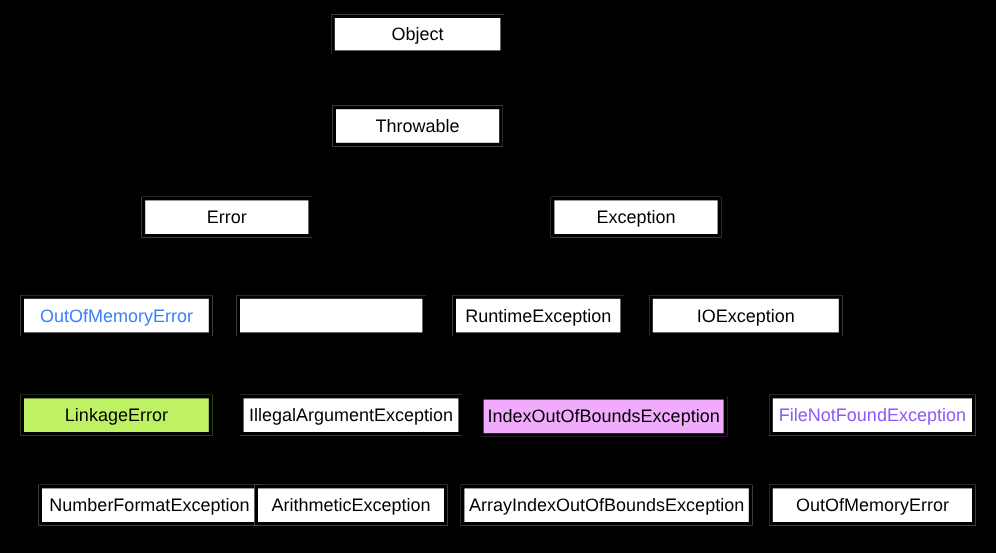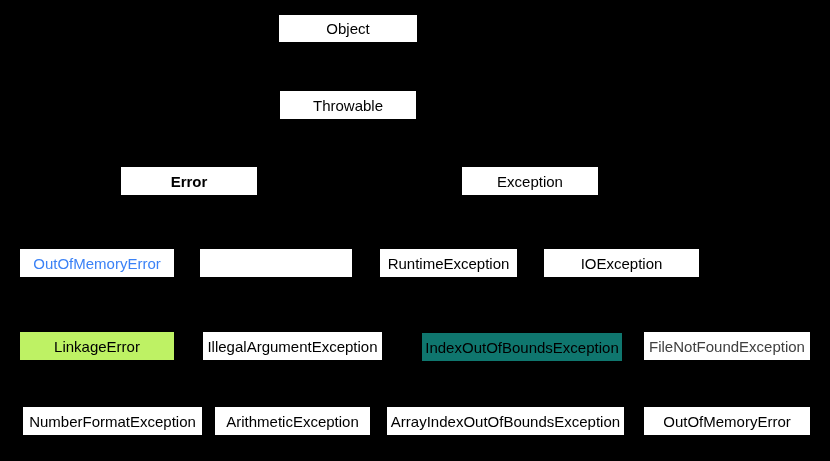--- a/index.html
+++ b/index.html
@@ -37,21 +37,21 @@
 
 <div id="canvas" style="background: rgb(0, 0, 0);">
   <div class="node" style="left: 276px; top: 12px; width: 144px; height: 33px; background: rgb(255, 255, 255); border-color: rgb(0, 0, 0);">
     <span class="node-label" style="color: rgb(0, 0, 0);">Object</span>
   </div>
 
   <div class="node" style="left: 277px; top: 88px; width: 142px; height: 34px; background: rgb(255, 255, 255); border-color: rgb(0, 0, 0); align-items: center;">
     <span class="node-label" style="color: rgb(0, 0, 0);">Throwable</span>
   </div>
 
-  <div class="node" style="left: 118px; top: 164px; width: 142px; height: 34px; background: rgb(255, 255, 255); border-color: rgb(0, 0, 0); font-weight: bold;">
+  <div class="node" style="left: 118px; top: 164px; width: 142px; height: 34px; background: rgb(255, 255, 255); border-color: rgb(0, 0, 0);">
     <span class="node-label" style="color: rgb(0, 0, 0);">Error</span>
   </div>
 
   <div class="node" style="left: 459px; top: 164px; width: 142px; height: 34px; background: rgb(255, 255, 255); border-color: rgb(0, 0, 0);">
     <span class="node-label" style="color: rgb(0, 0, 0);">Exception</span>
   </div>
 
   <div class="node" style="left: 17px; top: 246px; width: 160px; height: 34px; background: rgb(255, 255, 255); border-color: rgb(0, 0, 0);">
     <span class="node-label" style="color: #3b82f6;">OutOfMemoryError</span>
   </div>
@@ -69,29 +69,29 @@
   </div>
 
   <div class="node" style="left: 17px; top: 329px; width: 160px; height: 34px; background: #bef264; border-color: rgb(0, 0, 0);">
     <span class="node-label" style="color: rgb(0, 0, 0);">LinkageError</span>
   </div>
 
   <div class="node" style="left: 200px; top: 329px; width: 185px; height: 34px; background: rgb(255, 255, 255); border-color: rgb(0, 0, 0);">
     <span class="node-label" style="color: rgb(0, 0, 0);">IllegalArgumentException</span>
   </div>
 
-  <div class="node" style="left: 419px; top: 330px; width: 206px; height: 34px; background: #0f766e; border-color: rgb(0, 0, 0);">
+  <div class="node" style="left: 400px; top: 330px; width: 206px; height: 34px; background: #f0abfc; border-color: rgb(0, 0, 0);">
     <span class="node-label" style="color: rgb(0, 0, 0);">IndexOutOfBoundsException</span>
   </div>
 
   <div class="node" style="left: 641px; top: 329px; width: 172px; height: 34px; background: rgb(255, 255, 255); border-color: rgb(0, 0, 0);">
-    <span class="node-label" style="color: #404040;">FileNotFoundException</span>
+    <span class="node-label" style="color: #8b5cf6;">FileNotFoundException</span>
   </div>
 
-  <div class="node" style="left: 20px; top: 404px; width: 185px; height: 34px; background: rgb(255, 255, 255); border-color: rgb(0, 0, 0);">
+  <div class="node" style="left: 32px; top: 404px; width: 185px; height: 34px; background: rgb(255, 255, 255); border-color: rgb(0, 0, 0);">
     <span class="node-label" style="color: rgb(0, 0, 0);">NumberFormatException</span>
   </div>
 
   <div class="node" style="left: 212px; top: 404px; width: 161px; height: 34px; background: rgb(255, 255, 255); border-color: rgb(0, 0, 0);">
     <span class="node-label" style="color: rgb(0, 0, 0);">ArithmeticException</span>
   </div>
 
   <div class="node" style="left: 384px; top: 404px; width: 243px; height: 34px; background: rgb(255, 255, 255); border-color: rgb(0, 0, 0);">
     <span class="node-label" style="color: rgb(0, 0, 0);">ArrayIndexOutOfBoundsException</span>
   </div>

